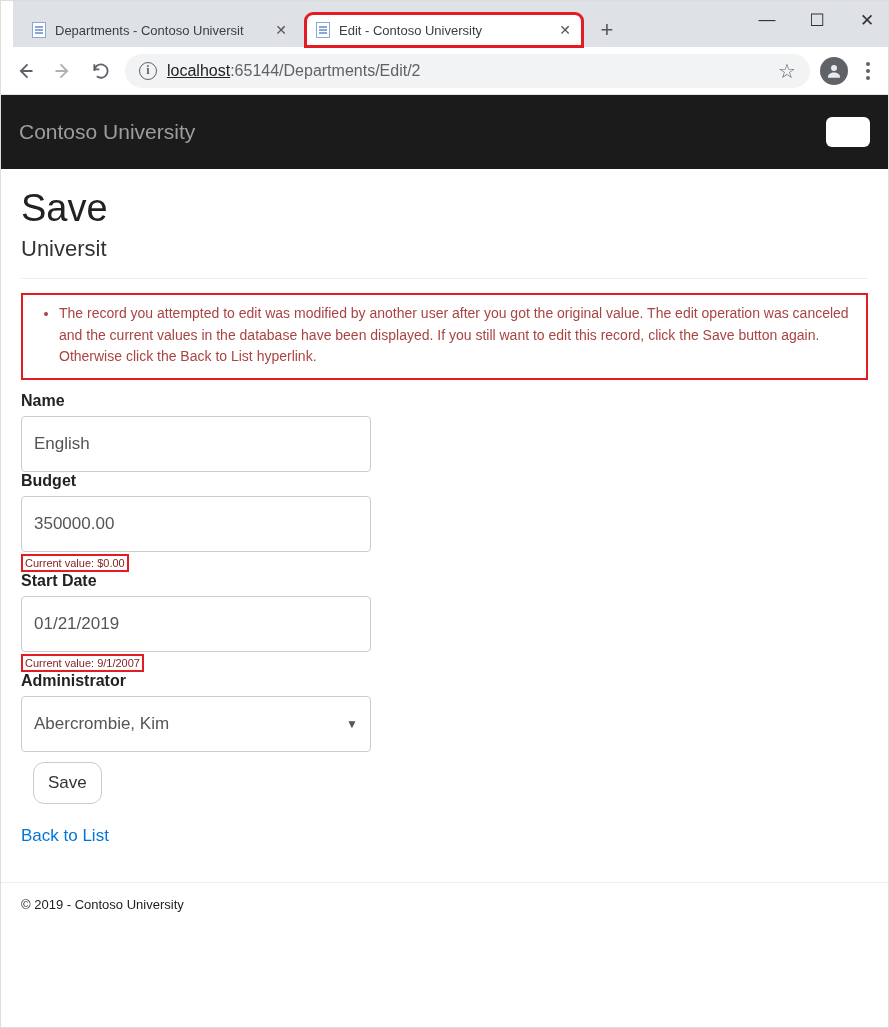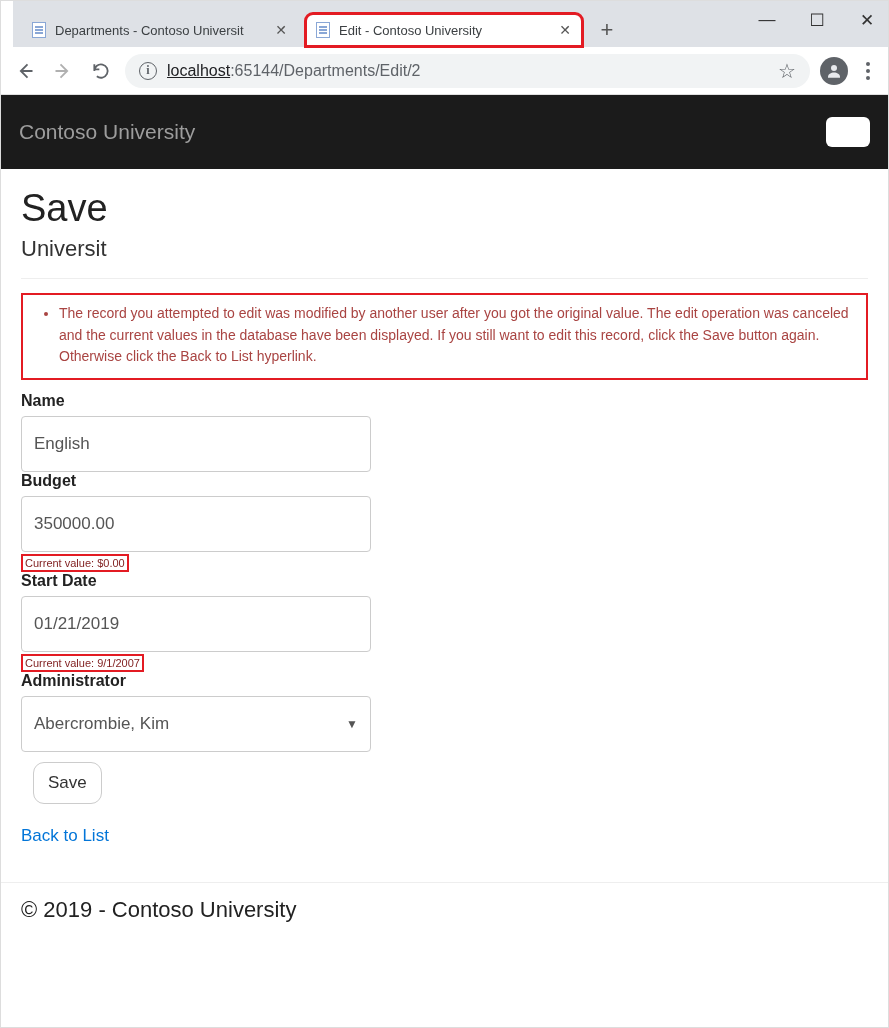--- a/index.html
+++ b/index.html
@@ -59,21 +59,21 @@
   .select-input { justify-content: space-between; }
   .select-input .caret { font-size: 12px; color:#555; }
 
   .field-error { color:#7f1d1d; font-size: 11px; padding: 1px 2px; border: 2px solid #e31b23; display:inline-block; margin-top: 2px; }
 
   .save-btn { margin-top: 10px; display:inline-block; border: 1px solid #ccc; border-radius: 11px; background:#fff; padding: 10px 14px; font-size: 17px; color:#333; cursor:pointer;margin-left:12px; }
 
   .back-link { display:block; margin-top: 22px; color:#0275d8; font-size: 17px; text-decoration: none; }
 
   .footer-rule { border:none; border-top:1px solid #eee; margin: 26px 0 6px 0; }
-  .footer { font-size: 22px; color:#222; padding: 8px 20px 20px 20px; }
+  .footer { font-size: 13px; color:#222; padding: 8px 20px 20px 20px; }
 
   
   .doc-favicon { width:14px; height:16px; background:#fff; border:1px solid #8aa7d6; position:relative; }
   .doc-favicon::before { content:""; position:absolute; left:2px; right:2px; top:3px; height:2px; background:#8aa7d6; box-shadow: 0 3px 0 #8aa7d6, 0 6px 0 #8aa7d6; }
 </style>
 </head>
 <body>
 
 <div class="chrome-top">
   <div class="tab inactive">

